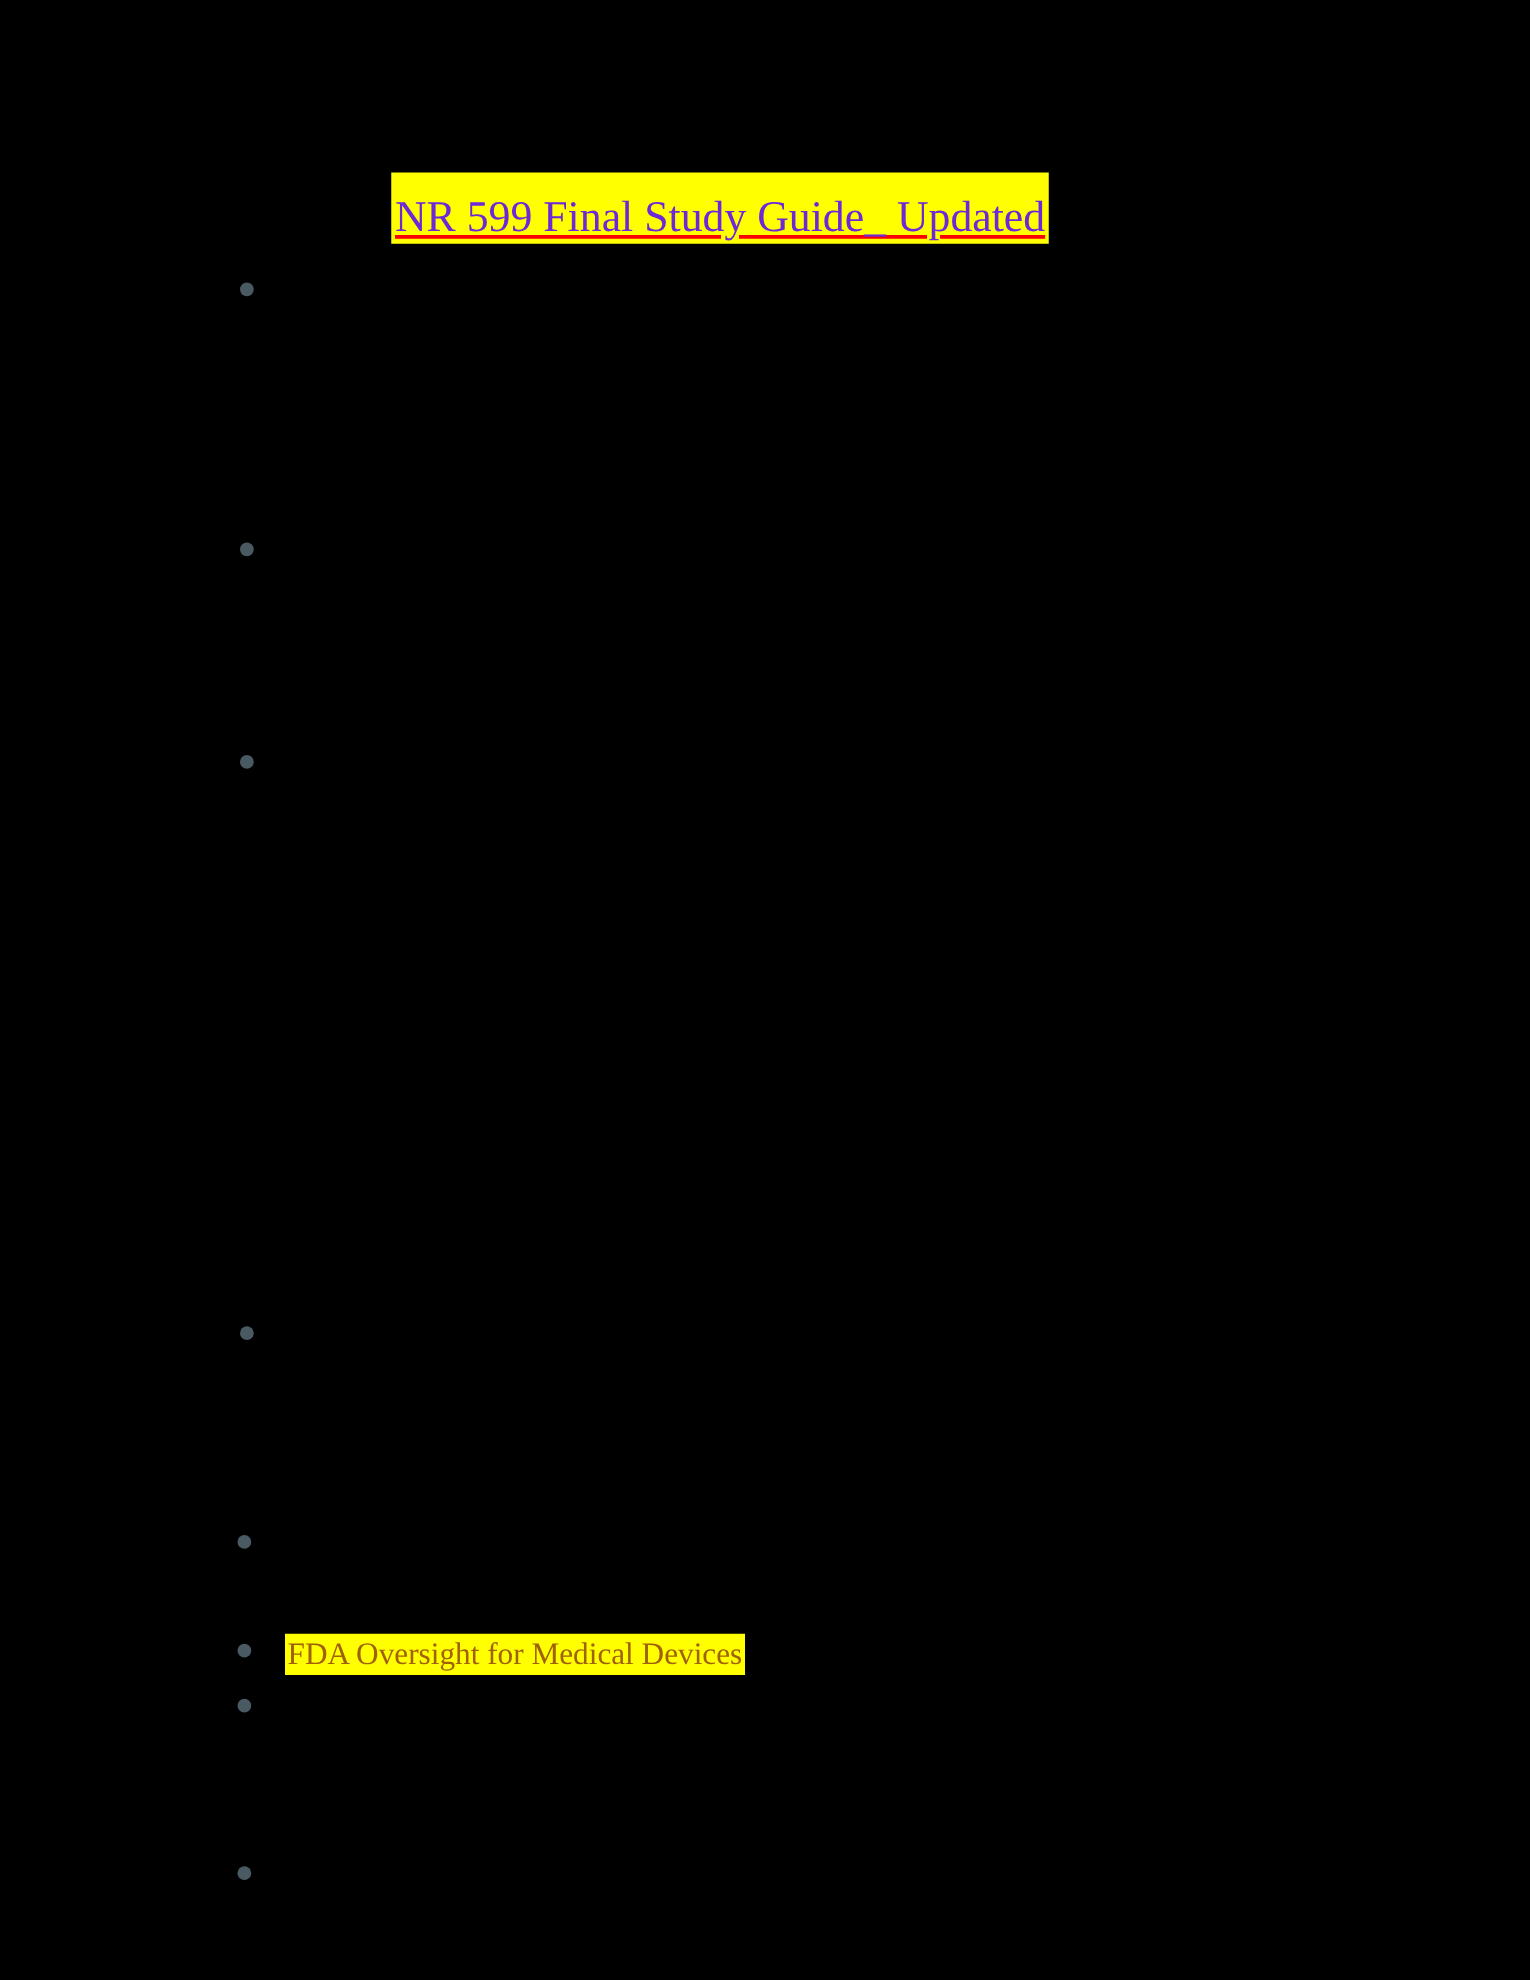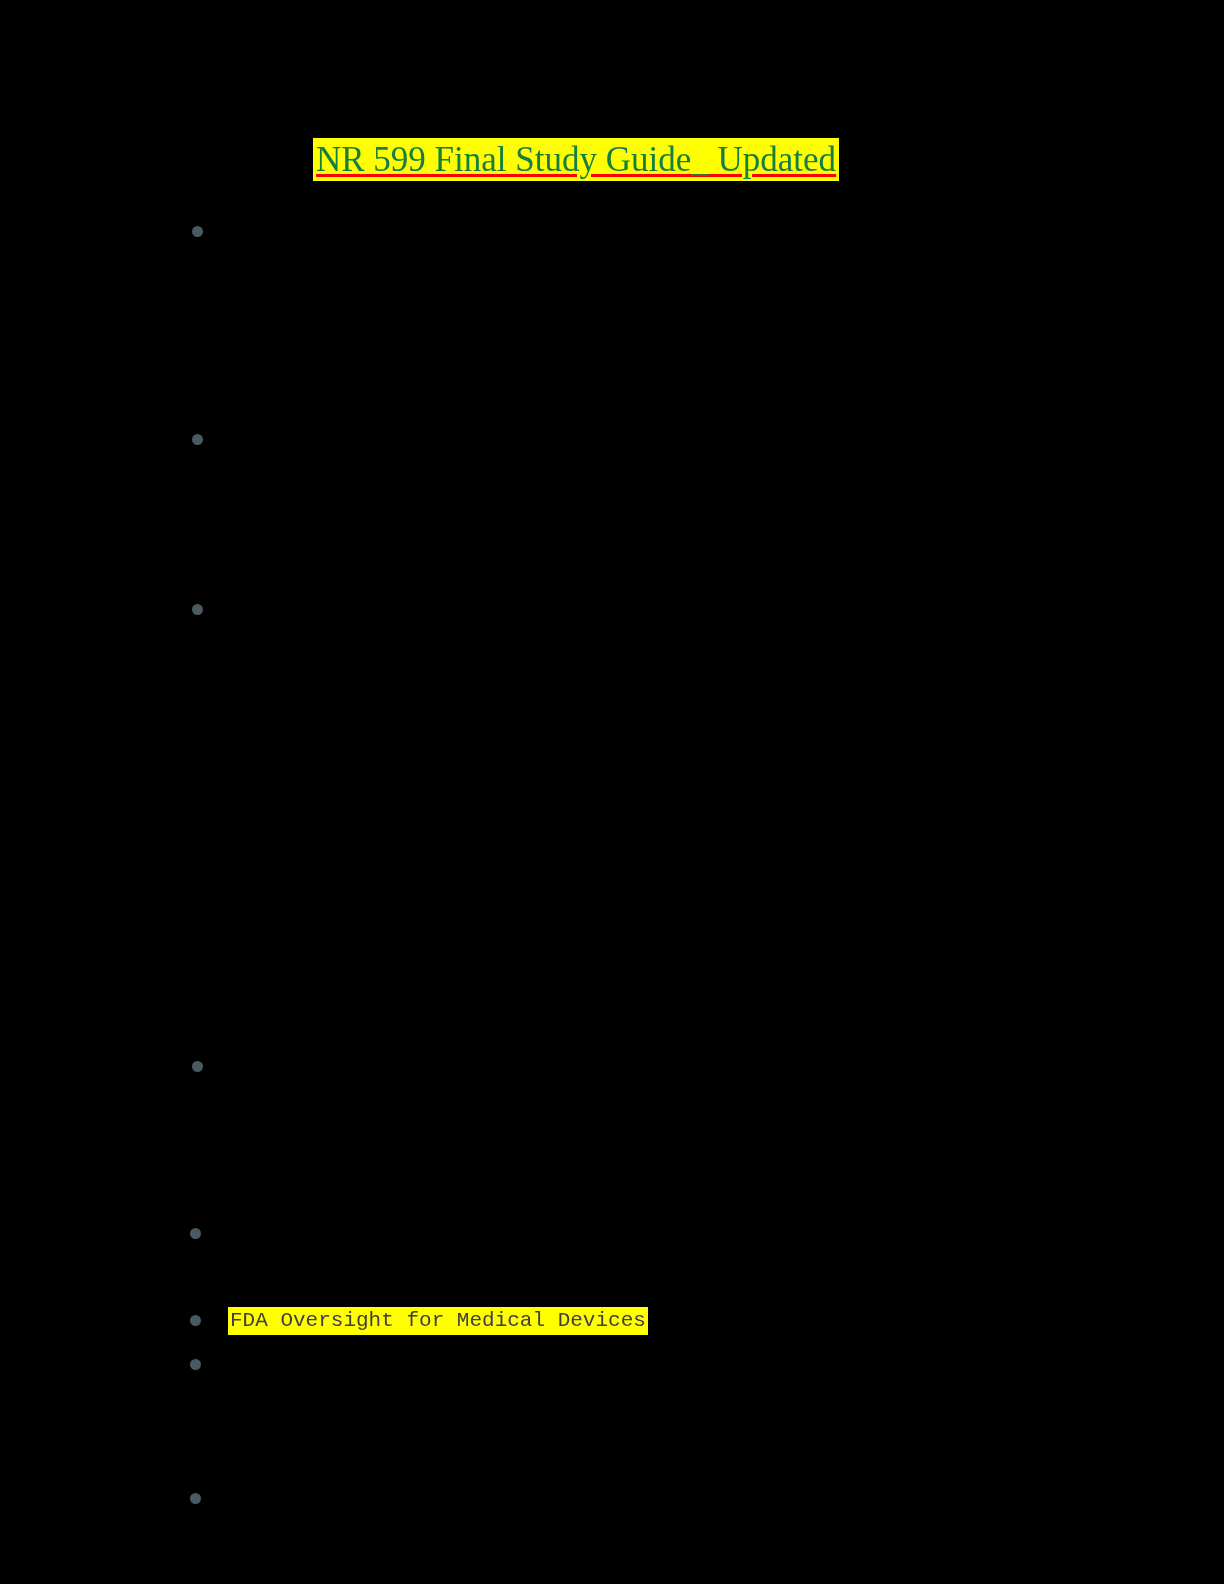--- a/index.html
+++ b/index.html
@@ -23,44 +23,44 @@
   }
 
   
   .doc-title {
     position: absolute;
     left: 313px;
     top: 138px;
     font-family: "Liberation Serif", serif;
     font-size: 35px;
     line-height: 1.15;
-    color: #15803d;
+    color: #6d28d9;
     background: #FFFF00;
     text-decoration: underline;
     text-decoration-color: #FF0000;
     text-underline-offset: 3px;
     white-space: nowrap;
-    padding: 2px 3px 1px 3px;
+    padding: 16px 3px 1px 3px;
   }
 
   
   .bullet {
     position: absolute;
     width: 11px;
     height: 11px;
     border-radius: 50%;
     background: #4A5A62;
   }
 
   .bullet-text {
     position: absolute;
-    font-family: Liberation Mono, monospace;
-    font-size: 21px;
+    font-family: Liberation Serif, serif;
+    font-size: 25px;
     line-height: 1.25;
-    color: #404040;
+    color: #a16207;
     white-space: nowrap;
   }
 
   .hl-yellow {
     background: #FFFF00;
     padding: 1px 2px 1px 2px;
   }
 
   .blank {
     

